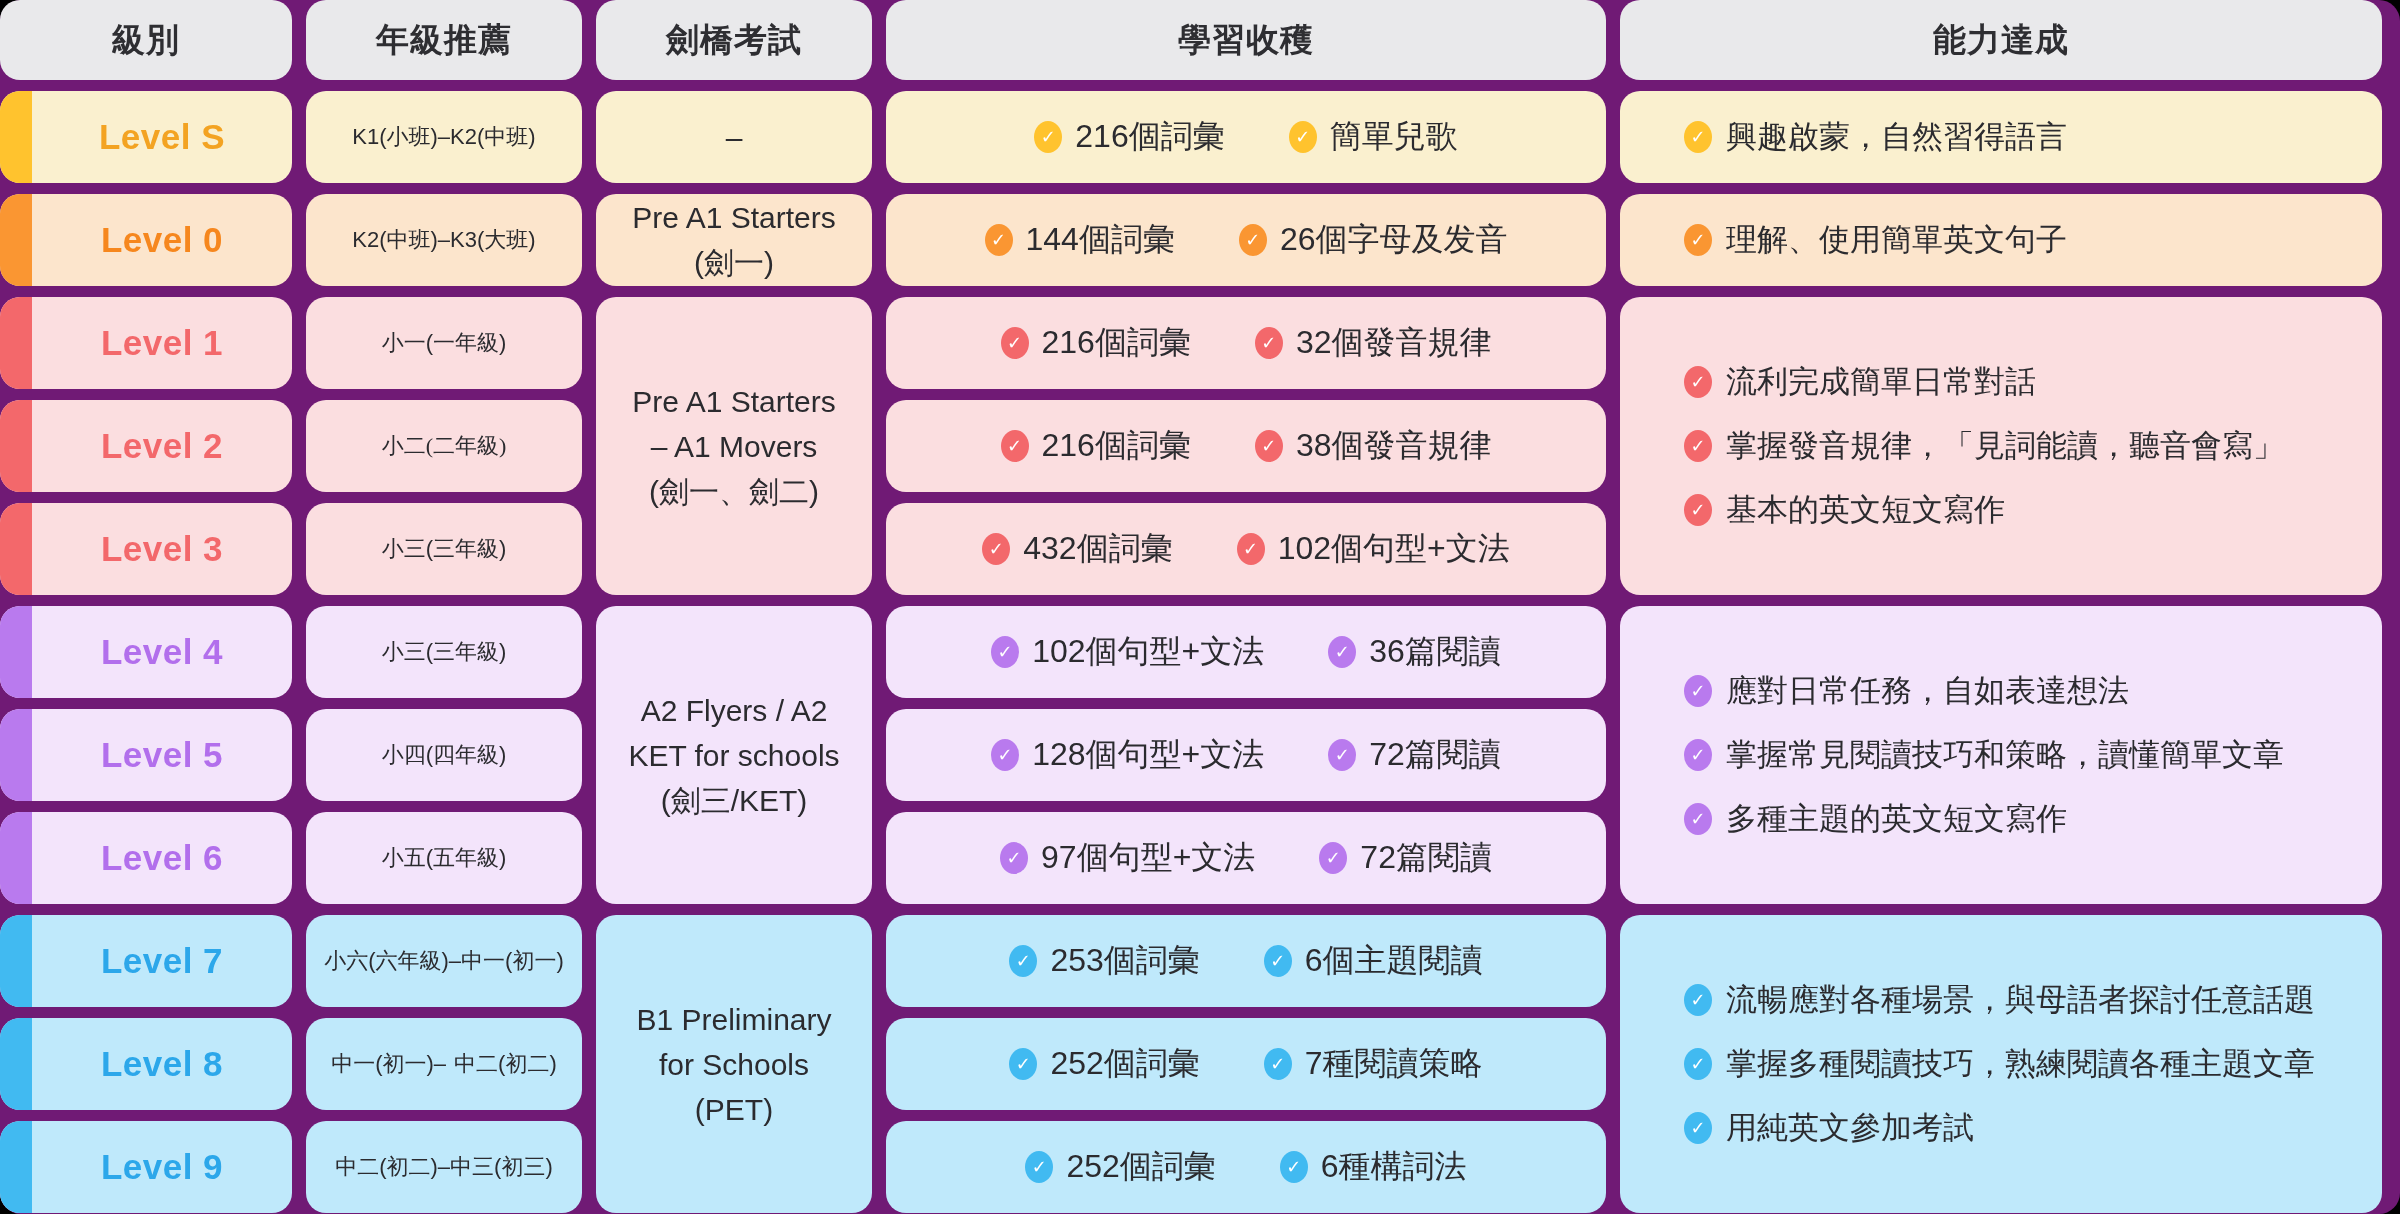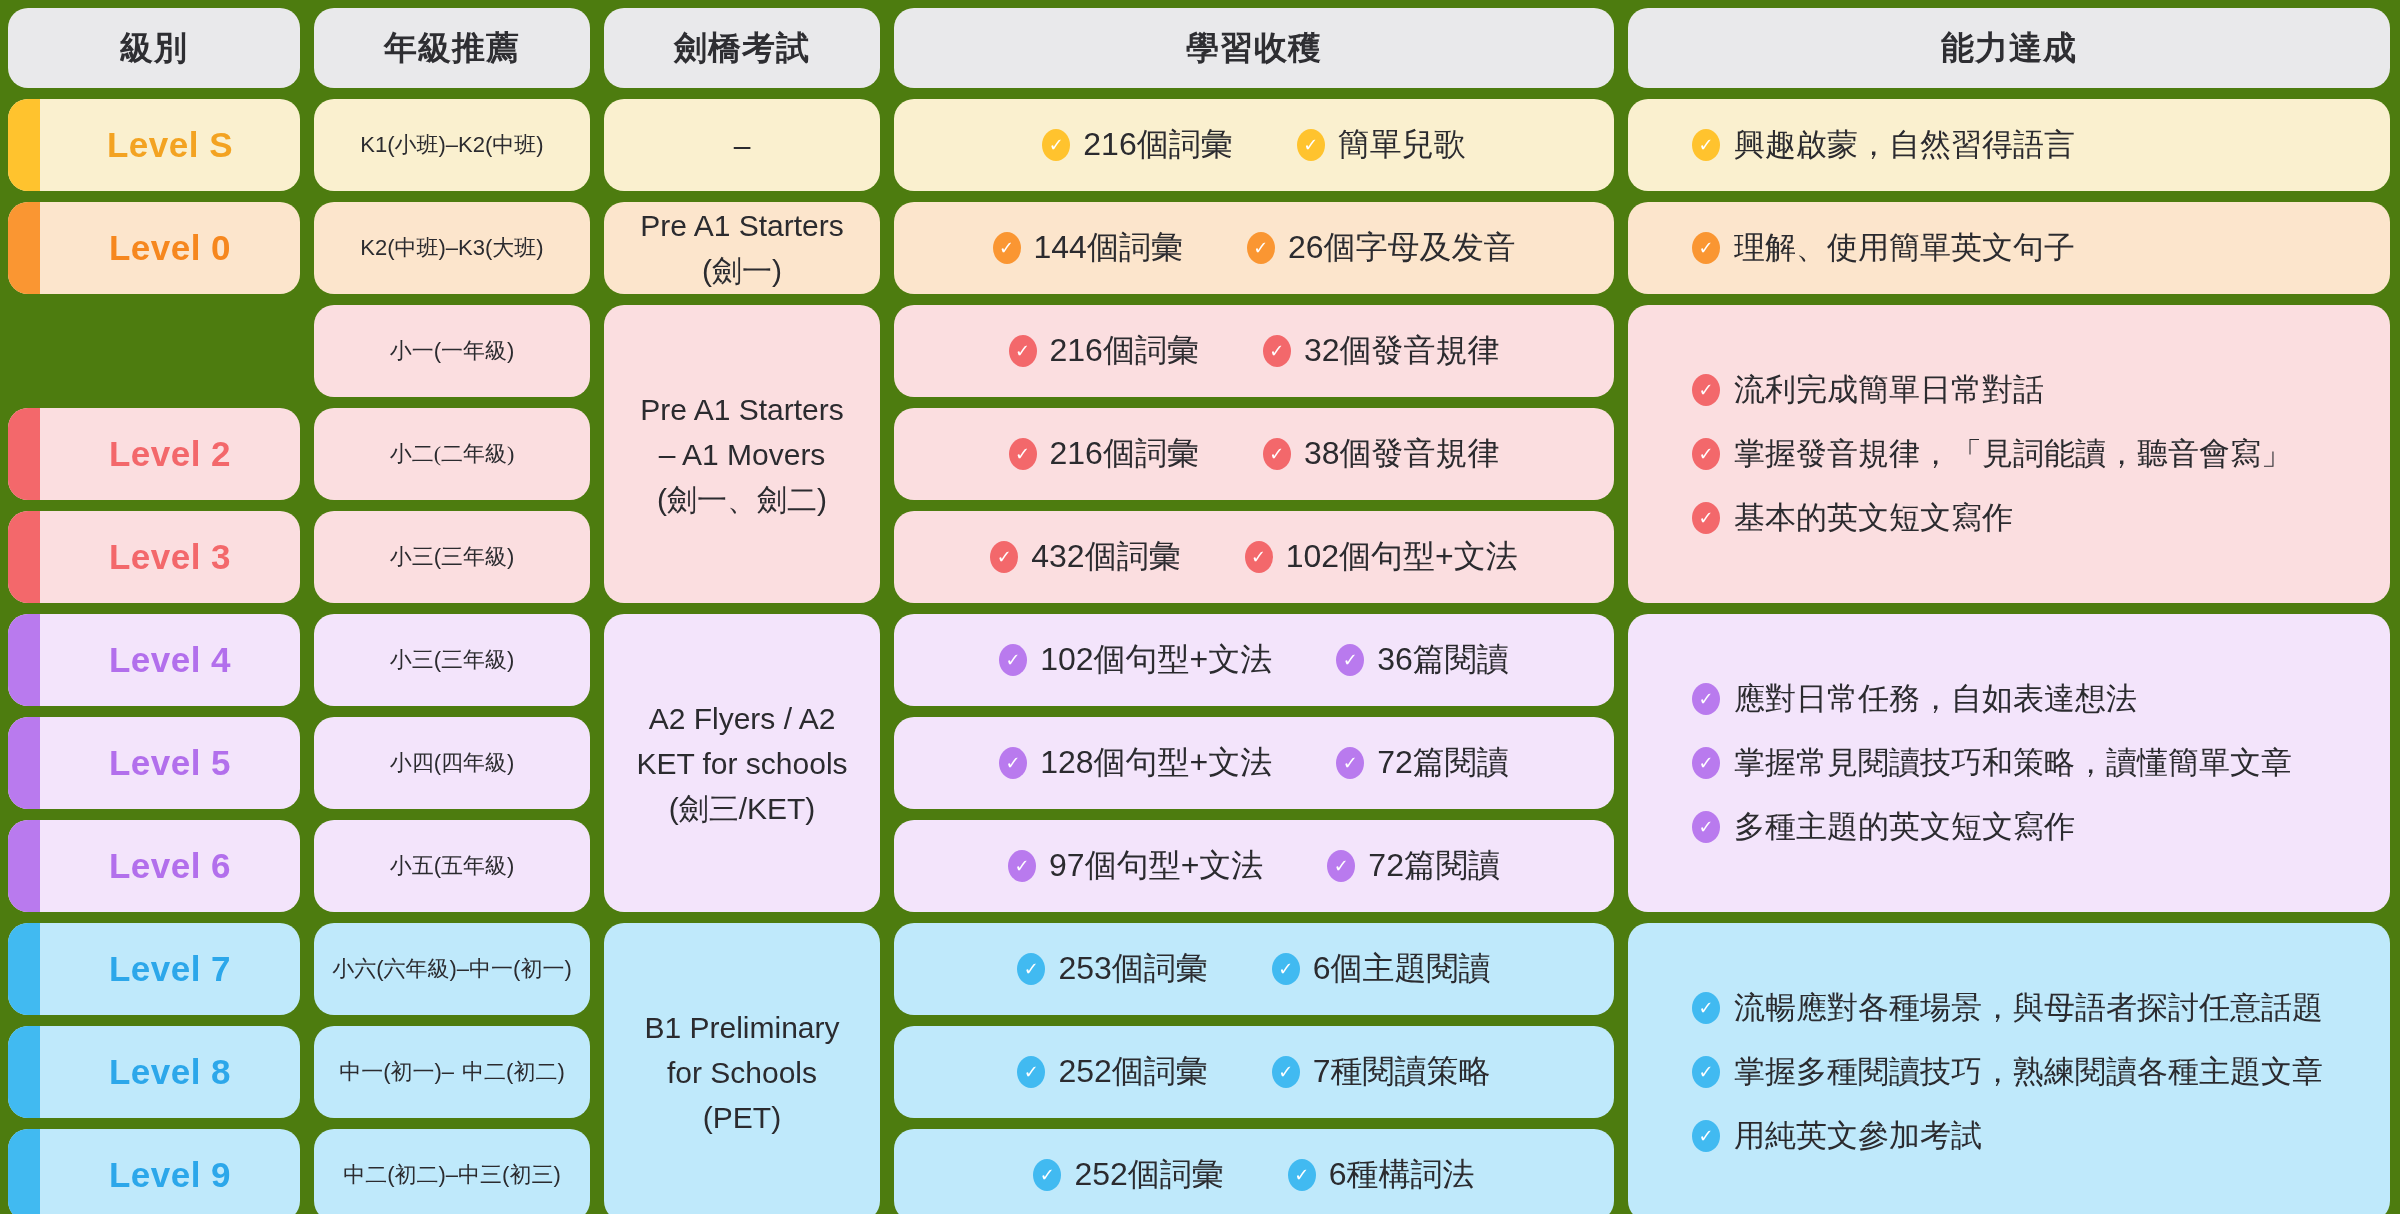--- a/index.html
+++ b/index.html
@@ -1,23 +1,24 @@
 <!DOCTYPE html>
 <html><head>
 <meta charset="utf-8">
 <style>
   html,body{margin:0;padding:0;background:#000;}
   body{width:2400px;height:1214px;overflow:hidden;font-family:"Liberation Sans","DejaVu Sans",sans-serif;}
   .stage{
-    width:2400px;height:1214px;background:#4d7c0f;box-sizing:border-box;
+    width:2400px;height:1214px;background:#701a75;box-sizing:border-box;
     display:grid;
     grid-template-columns:292px 276px 276px 720px 762px;
     grid-template-rows:80px repeat(11,92px);
     gap:11px 14px;
-    padding:8px;
+    padding:0;
+    border-radius:21px;
   }
   .cell{
     border-radius:20px;
     display:flex;align-items:center;justify-content:center;
     box-sizing:border-box;position:relative;overflow:hidden;
     background:var(--bg,#eee);
     color:#2b2b2f;
   }
   .header{background:#E9E9EB;color:#2e2e32;font-size:33px;font-weight:700;letter-spacing:1px;}
   .c1{grid-column:1;} .c2{grid-column:2;} .c3{grid-column:3;} .c4{grid-column:4;} .c5{grid-column:5;}
@@ -115,20 +116,24 @@
         <span>26個字母及发音</span>
       </span>
   </div>
   <div class="cell ability c5" style="grid-row: 3; --accent: #FA9632; --bg: #FCE5CC; --label: #F6871E;">
     <span class="a-item">
         <span class="chk">✓</span>
         <span>理解、使用簡單英文句子</span>
       </span>
   </div>
 
+  <div class="cell level c1" style="grid-row: 4; --accent: #F3686B; --bg: #FBDEE0; --label: #F3686B;">
+    <span class="strip"></span>
+    <span class="lv">Level 1</span>
+  </div>
   <div class="cell grade c2" style="grid-row: 4; --accent: #F3686B; --bg: #FBDEE0; --label: #F3686B;">
     <span class="line">小一(一年級)</span>
   </div>
   <div class="cell harvest c4" style="grid-row: 4; --accent: #F3686B; --bg: #FBDEE0; --label: #F3686B;">
     <span class="h-item">
         <span class="chk">✓</span>
         <span>216個詞彙</span>
       </span>
     <span class="h-item">
         <span class="chk">✓</span>

